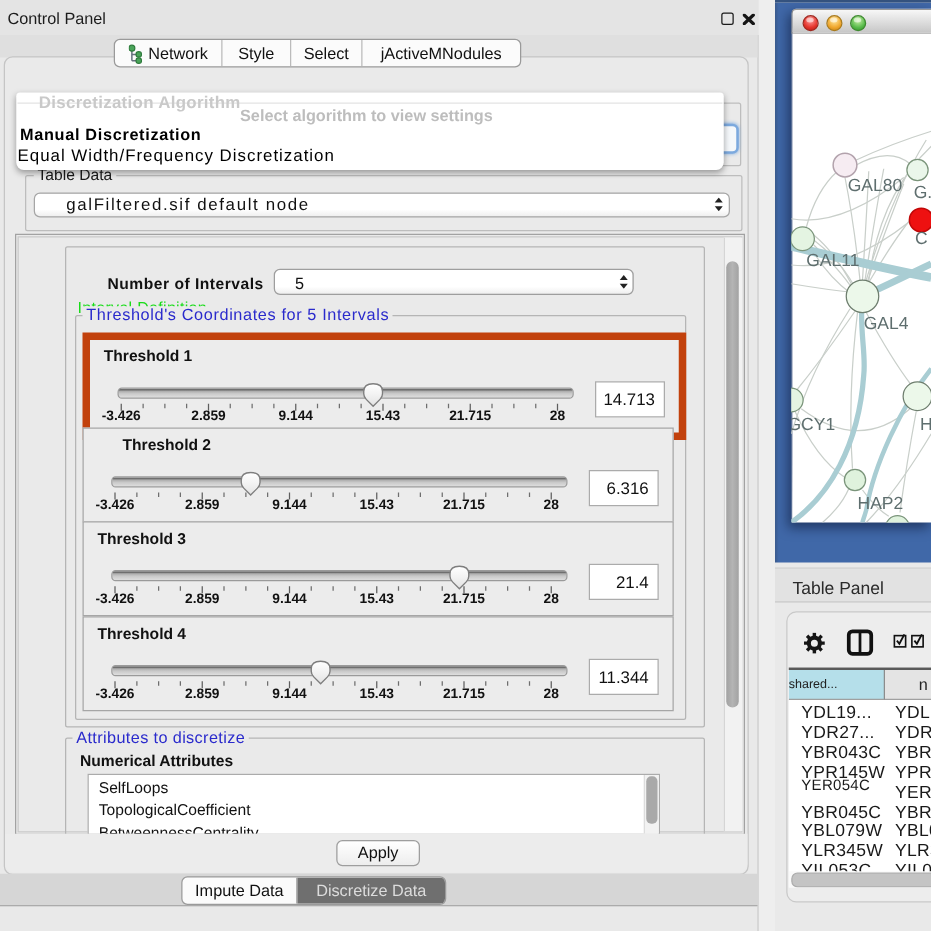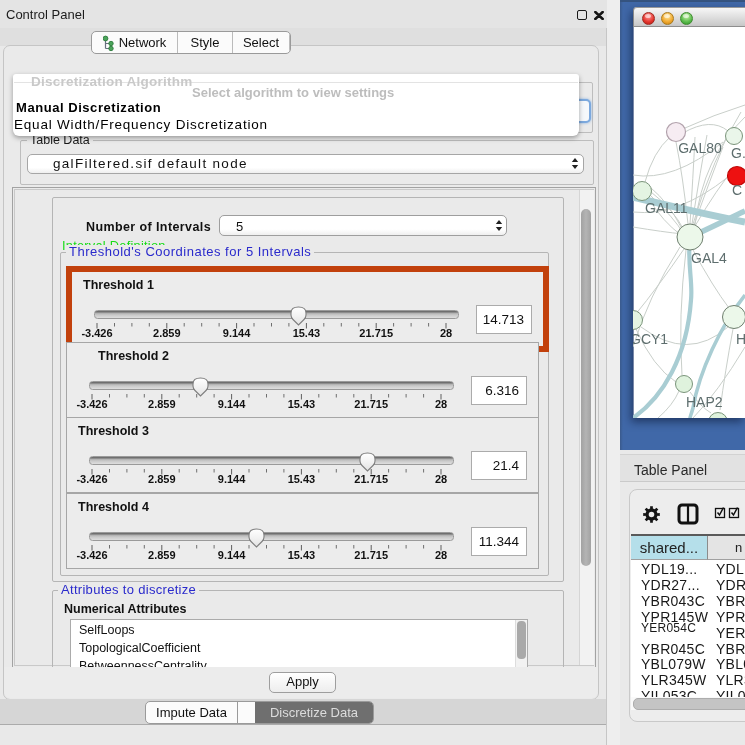--- a/index.html
+++ b/index.html
@@ -29,20 +29,21 @@
 <div class="abs" style="left:91px;top:31px;height:21px;display:flex;border:1px solid #9A9A9A;border-radius:5px;overflow:hidden;background:#FBFBFB;font-size:13px;color:#000;">
  <div style="width:85px;display:flex;align-items:center;justify-content:center;border-right:1px solid #BBB;color:#111;">
   <svg width="11" height="18" viewBox="0 0 11 18" style="margin-right:5px;">
     <path d="M2.5 6 L2.5 14.5 M2.5 9.5 L7.5 9.5 M2.5 14.5 L7.5 14.5" stroke="#66707E" stroke-width="1.2" fill="none"></path>
     <circle cx="2.5" cy="4.5" r="2.4" fill="#4AA45A" stroke="#2E7A3C" stroke-width="0.9"></circle>
     <circle cx="8" cy="9.5" r="2.2" fill="#4AA45A" stroke="#2E7A3C" stroke-width="0.9"></circle>
     <circle cx="8" cy="14.5" r="2.2" fill="#4AA45A" stroke="#2E7A3C" stroke-width="0.9"></circle>
   </svg>Network</div>
  <div style="width:54px;display:flex;align-items:center;justify-content:center;border-right:1px solid #BBB;color:#111;">Style</div>
  <div style="width:56px;display:flex;align-items:center;justify-content:center;border-right:1px solid #BBB;color:#111;">Select</div>
+ <div style="width:126px;display:flex;align-items:center;justify-content:center;color:#111;">jActiveMNodules</div>
 </div>
 
 <div class="gbox" style="left:14px;top:82px;width:577px;height:49px;"></div>
 
 <div class="abs" style="left:560px;top:99px;width:27px;height:20px;border:2px solid #7CA9DE;border-radius:5px;background:#F5F8FB;box-shadow:0 0 3px #86B0E0;"></div>
 
 <div class="gbox" style="left:20px;top:140px;width:572px;height:43px;"></div>
 <div class="gtitle" style="left:27px;top:134px;font-size:12.5px;color:#1a1a1a;">Table Data</div>
 <div class="abs" style="left:27px;top:154px;width:555px;height:18px;background:linear-gradient(#FFF 70%,#EFEFEF);border:1px solid #A6A6A6;border-radius:5px;"></div>
 <div class="abs" style="left:53px;top:156px;font-size:13.5px;letter-spacing:1.3px;color:#111;">galFiltered.sif default node</div>
@@ -266,21 +267,21 @@
   <div style="position:absolute;right:0;top:0;width:11px;height:47px;background:#F2F2F2;border-left:1px solid #DDD;"></div>
   <div style="position:absolute;right:1px;top:1px;width:9px;height:38px;background:#A9A9A9;border-radius:4px;"></div>
 </div>
 
 <div class="abs" style="left:4px;top:667px;width:594px;height:31px;background:#ECECEC;border-radius:0 0 7px 7px;"></div>
 <div class="abs" style="left:269px;top:672px;width:65px;height:19px;background:linear-gradient(#FFF,#EDEDED);border:1px solid #9E9E9E;border-radius:5px;text-align:center;font-size:13px;color:#111;line-height:18px;">Apply</div>
 
 <div class="abs" style="left:0;top:699px;width:606px;height:25px;background:#D6D6D6;border-bottom:1px solid #ABABAB;"></div>
 <div class="abs" style="left:145px;top:701px;height:21px;display:flex;border:1px solid #9A9A9A;border-radius:5px;overflow:hidden;background:#FBFBFB;font-size:13px;color:#000;">
  <div style="width:91px;display:flex;align-items:center;justify-content:center;border-right:1px solid #9A9A9A;color:#111;">Impute Data</div>
- <div style="width:118px;display:flex;align-items:center;justify-content:center;background:#6F6F6F;color:#DCDCDC;margin-left:17px;">Discretize Data</div>
+ <div style="width:118px;display:flex;align-items:center;justify-content:center;background:#6F6F6F;color:#DCDCDC;">Discretize Data</div>
 </div>
 
 <div class="abs" style="left:614px;top:367px;font-size:9px;color:#8a8a8a;">▴</div>
 
 <div class="abs" style="left:13px;top:74px;width:566px;height:62px;background:#FFF;border-radius:3px 3px 6px 6px;box-shadow:0 2px 5px rgba(0,0,0,0.35);"></div>
 <div class="abs" style="left:14px;top:82px;width:564px;height:1px;background:#E3E3E3;"></div>
 <div class="abs" style="left:29px;top:74px;font-size:13.5px;letter-spacing:0.25px;font-weight:bold;color:#C9C9C9;padding:0 2px;">Discretization Algorithm</div>
 <div class="abs" style="left:192px;top:85px;font-size:13px;font-weight:bold;color:#BDBDBD;">Select algorithm to view settings</div>
 <div class="abs" style="left:16px;top:100px;font-size:13px;letter-spacing:0.55px;font-weight:bold;color:#000;">Manual Discretization</div>
 <div class="abs" style="left:14px;top:117px;font-size:13.5px;letter-spacing:0.8px;color:#000;">Equal Width/Frequency Discretization</div>
@@ -366,21 +367,21 @@
  <line x1="11" y1="3" x2="11" y2="19" stroke="#111" stroke-width="2.2"></line>
 </svg>
 <svg class="abs" style="left:714px;top:505px;" width="26" height="14" viewBox="0 0 26 14">
  <rect x="1.5" y="3.5" width="9" height="9" fill="none" stroke="#111" stroke-width="1.3"></rect>
  <path d="M3.5 7.5 L5.5 10 L9.5 2.5" stroke="#111" stroke-width="1.5" fill="none"></path>
  <rect x="15.5" y="3.5" width="9" height="9" fill="none" stroke="#111" stroke-width="1.3"></rect>
  <path d="M17.5 7.5 L19.5 10 L23.5 2.5" stroke="#111" stroke-width="1.5" fill="none"></path>
 </svg>
 
 <div class="abs" style="left:631px;top:534px;width:114px;height:174px;background:#FFF;border-top:2px solid #5A5A5A;overflow:hidden;font-size:13.5px;color:#191919;">
- <div style="position:absolute;left:0;top:0;width:76px;height:23px;background:#B5DFEA;border-right:1px solid #8C8C8C;border-bottom:1px solid #A0A0A0;text-align:center;line-height:23px;font-size:15px;color:#222;">shared...</div>
+ <div style="position:absolute;left:0;top:0;width:76px;height:23px;background:#B5DFEA;border-right:1px solid #8C8C8C;border-bottom:1px solid #A0A0A0;line-height:23px;font-size:10px;color:#222;">shared...</div>
  <div style="position:absolute;left:77px;top:0;width:60px;height:23px;background:#E4E4E4;border-bottom:1px solid #A0A0A0;line-height:23px;font-size:13px;color:#222;padding-left:27px;">n</div>
  <div style="position:absolute;left:10px;top:25.0px;font-size:14px;letter-spacing:0.25px;">YDL19...</div>
     <div style="position:absolute;left:85px;top:25.0px;font-size:14px;letter-spacing:0.25px;">YDL1</div>
     <div style="position:absolute;left:10px;top:40.9px;font-size:14px;letter-spacing:0.25px;">YDR27...</div>
     <div style="position:absolute;left:85px;top:40.9px;font-size:14px;letter-spacing:0.25px;">YDR2</div>
     <div style="position:absolute;left:10px;top:56.8px;font-size:14px;letter-spacing:0.25px;">YBR043C</div>
     <div style="position:absolute;left:85px;top:56.8px;font-size:14px;letter-spacing:0.25px;">YBR0</div>
     <div style="position:absolute;left:10px;top:72.7px;font-size:14px;letter-spacing:0.25px;">YPR145W</div>
     <div style="position:absolute;left:85px;top:72.7px;font-size:14px;letter-spacing:0.25px;">YPR1</div>
     <div style="position:absolute;left:10px;top:85px;font-size:12px;letter-spacing:0.25px;">YER054C</div>

